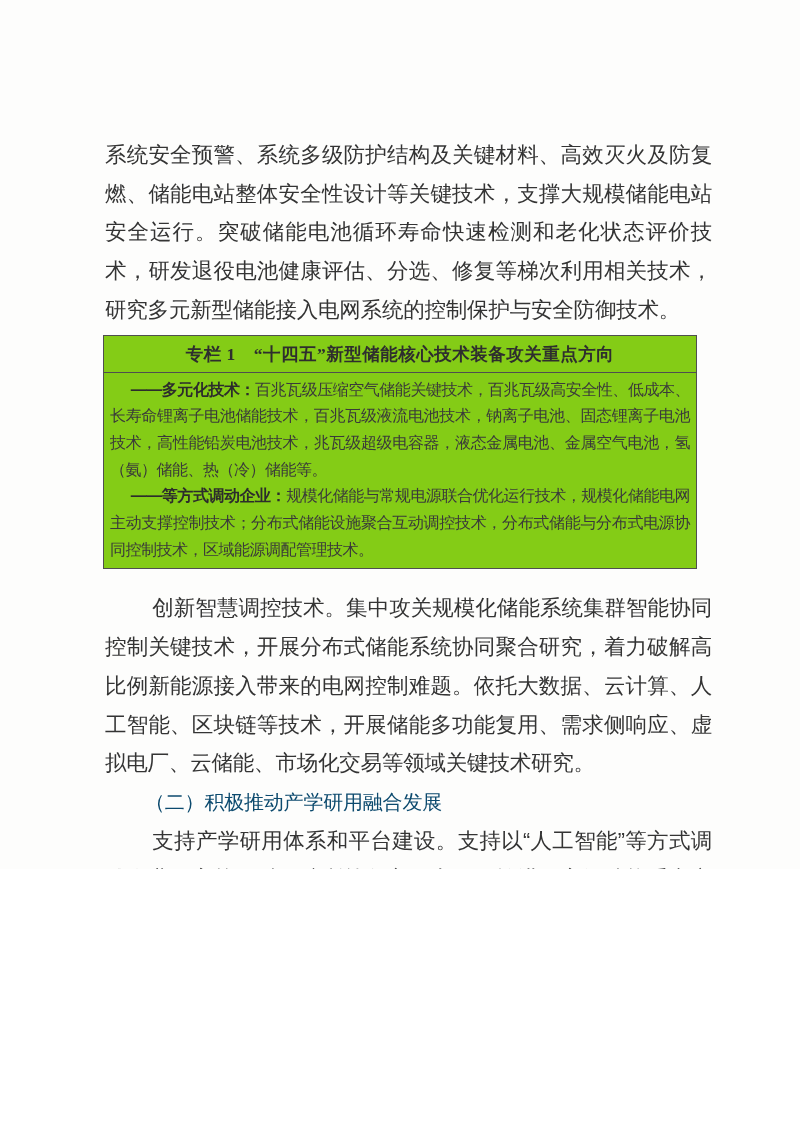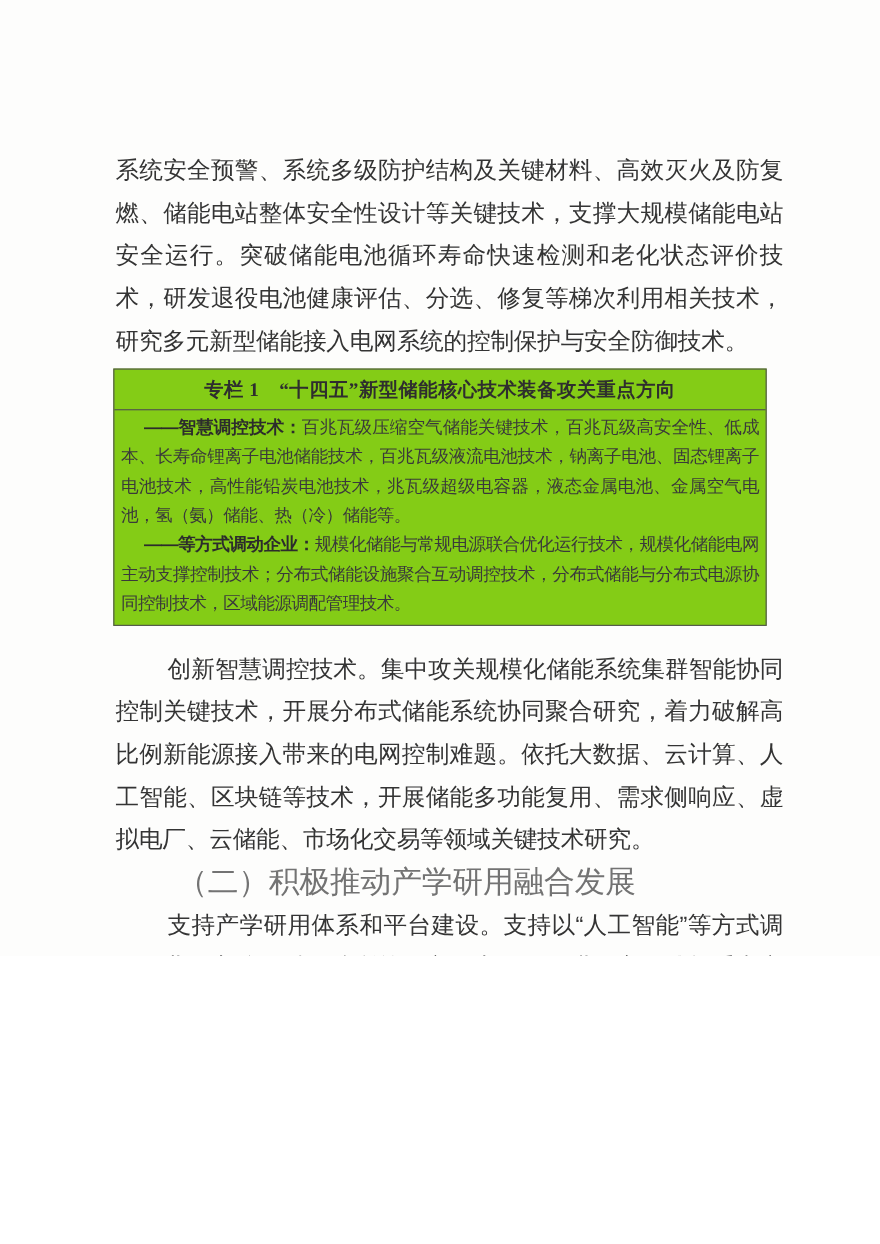--- a/index.html
+++ b/index.html
@@ -63,25 +63,25 @@
     text-indent: 1.3em;
     color: #3a3a3a;
   }
   .box-label {
     font-family: "Liberation Sans", "DejaVu Sans", sans-serif;
     font-weight: 700;
     color: #2c2c2c;
   }
   .heading {
     margin: 0;
-    font-size: 28px;
+    font-size: 20px;
     line-height: 38.7px;
     letter-spacing: -0.2px;
     text-indent: 2em;
-    color: #737373;
+    color: #0c4a6e;
   }
   .page-number {
     margin-top: 7px;
     margin-left: 12px;
     font-family: "Liberation Serif", "DejaVu Serif", serif;
     font-size: 20px;
     letter-spacing: 1px;
     color: #333333;
   }
 </style>
@@ -90,21 +90,21 @@
 
 <div class="page">
   <div class="content">
 
     <p class="para">系统安全预警、系统多级防护结构及关键材料、高效灭火及防复燃、储能电站整体安全性设计等关键技术，支撑大规模储能电站安全运行。突破储能电池循环寿命快速检测和老化状态评价技术，研发退役电池健康评估、分选、修复等梯次利用相关技术，研究多元新型储能接入电网系统的控制保护与安全防御技术。</p>
 
     <div class="column-box">
       <div class="box-title">专栏 1　“十四五”新型储能核心技术装备攻关重点方向</div>
       <div class="box-body">
         <p class="box-item">
-          <span class="box-label">——智慧调控技术：</span><span>百兆瓦级压缩空气储能关键技术，百兆瓦级高安全性、低成本、长寿命锂离子电池储能技术，百兆瓦级液流电池技术，钠离子电池、固态锂离子电池技术，高性能铅炭电池技术，兆瓦级超级电容器，液态金属电池、金属空气电池，氢（氨）储能、热（冷）储能等。</span>
+          <span class="box-label">——多元化技术：</span><span>百兆瓦级压缩空气储能关键技术，百兆瓦级高安全性、低成本、长寿命锂离子电池储能技术，百兆瓦级液流电池技术，钠离子电池、固态锂离子电池技术，高性能铅炭电池技术，兆瓦级超级电容器，液态金属电池、金属空气电池，氢（氨）储能、热（冷）储能等。</span>
         </p>
         <p class="box-item">
           <span class="box-label">——等方式调动企业：</span><span>规模化储能与常规电源联合优化运行技术，规模化储能电网主动支撑控制技术；分布式储能设施聚合互动调控技术，分布式储能与分布式电源协同控制技术，区域能源调配管理技术。</span>
         </p>
       </div>
     </div>
 
     <p class="para indent after-box">创新智慧调控技术。集中攻关规模化储能系统集群智能协同控制关键技术，开展分布式储能系统协同聚合研究，着力破解高比例新能源接入带来的电网控制难题。依托大数据、云计算、人工智能、区块链等技术，开展储能多功能复用、需求侧响应、虚拟电厂、云储能、市场化交易等领域关键技术研究。</p>
 
     <p class="heading">（二）积极推动产学研用融合发展</p>

